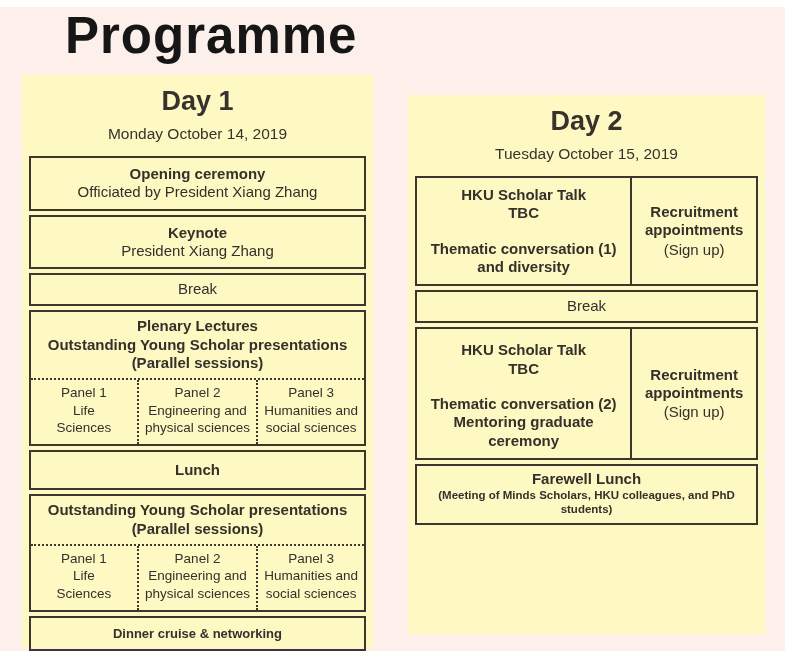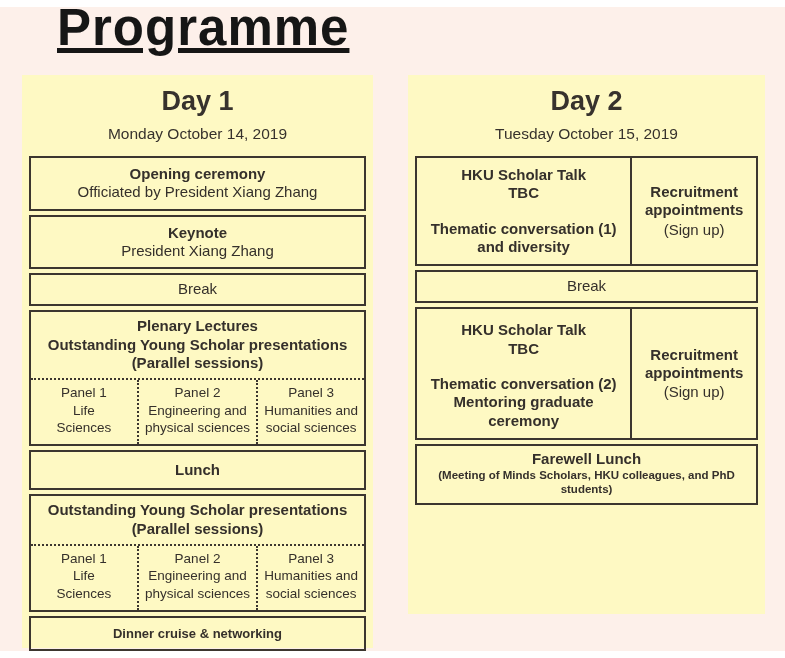--- a/index.html
+++ b/index.html
@@ -5,26 +5,26 @@
   * { box-sizing: border-box; }
   html,body { margin:0; padding:0; }
   body {
     width:785px; height:658px; position:relative; overflow:hidden;
     background:#fdf0ea; color:#35302b;
     font-family:"Liberation Sans", sans-serif;
   }
   .strip { position:absolute; left:0; width:785px; height:7px; background:#ffffff; }
   .strip.top { top:0; } .strip.bottom { bottom:0; }
   .title {
-    position:absolute; left:57px; top:0px; margin:0; line-height:1.1;
-    font-size:51px; font-weight:700; letter-spacing:1px; color:#161616;text-decoration:underline;
+    position:absolute; left:57px; top:0px; margin:8px; line-height:1.1;
+    font-size:51px; font-weight:700; letter-spacing:1px; color:#161616;
   }
   .panel { position:absolute; top:75px; background:#fef9c3; }
   .panel.day1 { left:22px; width:351px; height:573px; }
-  .panel.day2 { left:408px; width:357px; height:539px; }
+  .panel.day2 { left:408px; width:357px; height:539px;margin-top:20px; }
   .day-header { text-align:center; font-weight:700; font-size:27px; color:#37322d; padding-top:11px; }
   .day-date   { text-align:center; font-size:15.5px; color:#37322d; padding-top:8px; }
   .sched { margin:13px 7px 0 7px; font-size:15px; line-height:1.22; }
   .box { border:2px solid #3c362f; margin-bottom:4px; text-align:center; }
   .bold { font-weight:700; }
   .two-line { padding:7px 2px; }
   .break-box { padding:5px 0 6px; font-weight:400; }
   .blk-header { padding:5px 2px 6px; font-weight:700; }
   .panel-row { display:flex; border-top:2px dotted #3c362f; font-size:13.5px; line-height:1.3; }
   .pcol { flex:1; padding:4px 2px 7px; }

